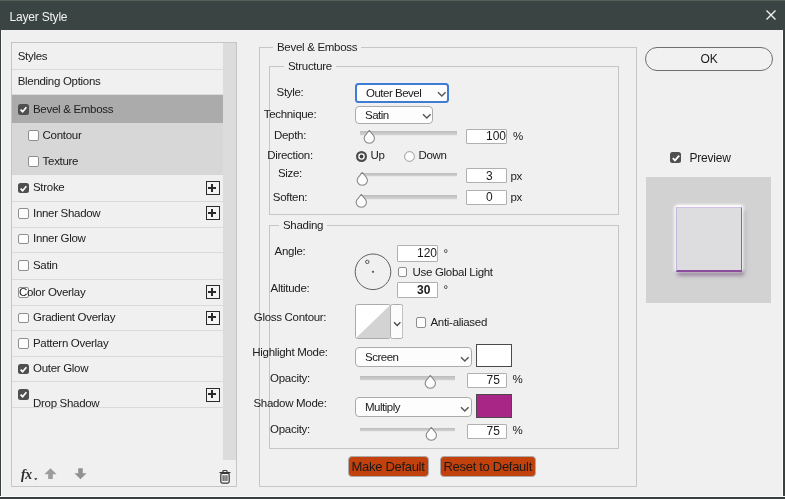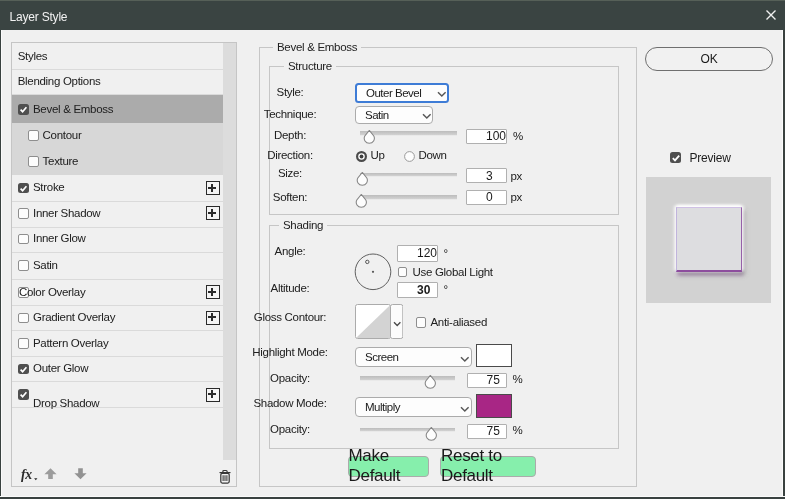--- a/index.html
+++ b/index.html
@@ -32,22 +32,22 @@
   .gbox{position:absolute;border:1px solid #c6c6c6;box-sizing:border-box;}
   .glabel{position:absolute;background:#f0f0f0;padding:0 4px;font-size:11.5px;color:#222;}
   
   .lab{position:absolute;font-size:11.5px;color:#202020;text-align:center;}
   .dd{position:absolute;background:#fdfdfd;border:1px solid #ababab;border-radius:3px;box-sizing:border-box;}
   .dd .t{position:absolute;left:9px;top:50%;transform:translateY(-50%);font-size:11.5px;letter-spacing:-0.5px;color:#1a1a1a;white-space:nowrap;}
   .numbox{position:absolute;background:#fff;border:1px solid #b0b0b0;border-radius:1px;box-sizing:border-box;}
   .numbox .t{position:absolute;left:19px;top:50%;transform:translateY(-50%);font-size:12px;letter-spacing:0;color:#1a1a1a;}
   .track{position:absolute;height:3.5px;background:linear-gradient(#bcbcbc,#d2d2d2);border-bottom:1px solid #e9e9e9;}
   .unit{position:absolute;font-size:11.5px;color:#202020;}
-  .btn{position:absolute;background:#86efac;border:1px solid #ababab;border-radius:4px;box-sizing:border-box;
-       display:flex;align-items:center;justify-content:center;font-size:17px;color:#1a1a1a;}
+  .btn{position:absolute;background:#c2410c;border:1px solid #ababab;border-radius:4px;box-sizing:border-box;
+       display:flex;align-items:center;justify-content:center;font-size:13px;color:#1a1a1a;}
   .rbtn{position:absolute;left:645px;width:128px;height:23.5px;background:#f1f1f1;border:1px solid #909090;border-radius:12px;
         box-sizing:border-box;display:flex;align-items:center;justify-content:center;font-size:12px;letter-spacing:-0.2px;color:#1a1a1a;}
 </style>
 </head>
 <body>
 <div id="root">
 
   <div class="abs" id="titlebar"></div>
   <div class="abs" id="titletext">Layer Style</div>
   <svg class="abs" id="closex" width="12" height="12" viewBox="0 0 12 12">

